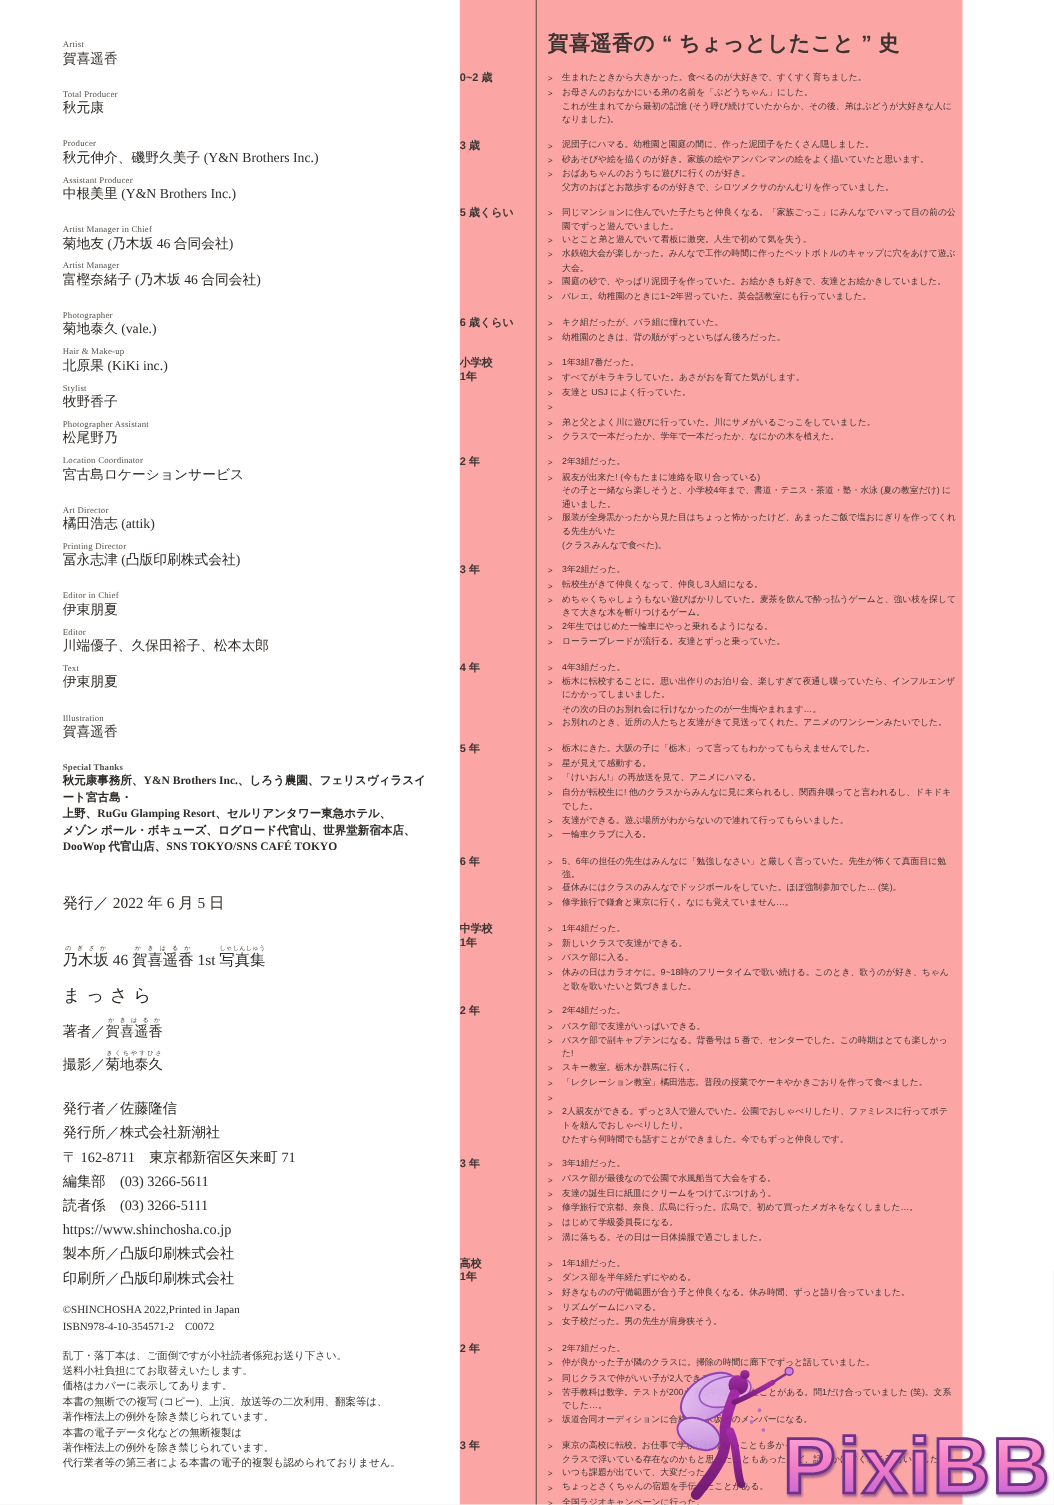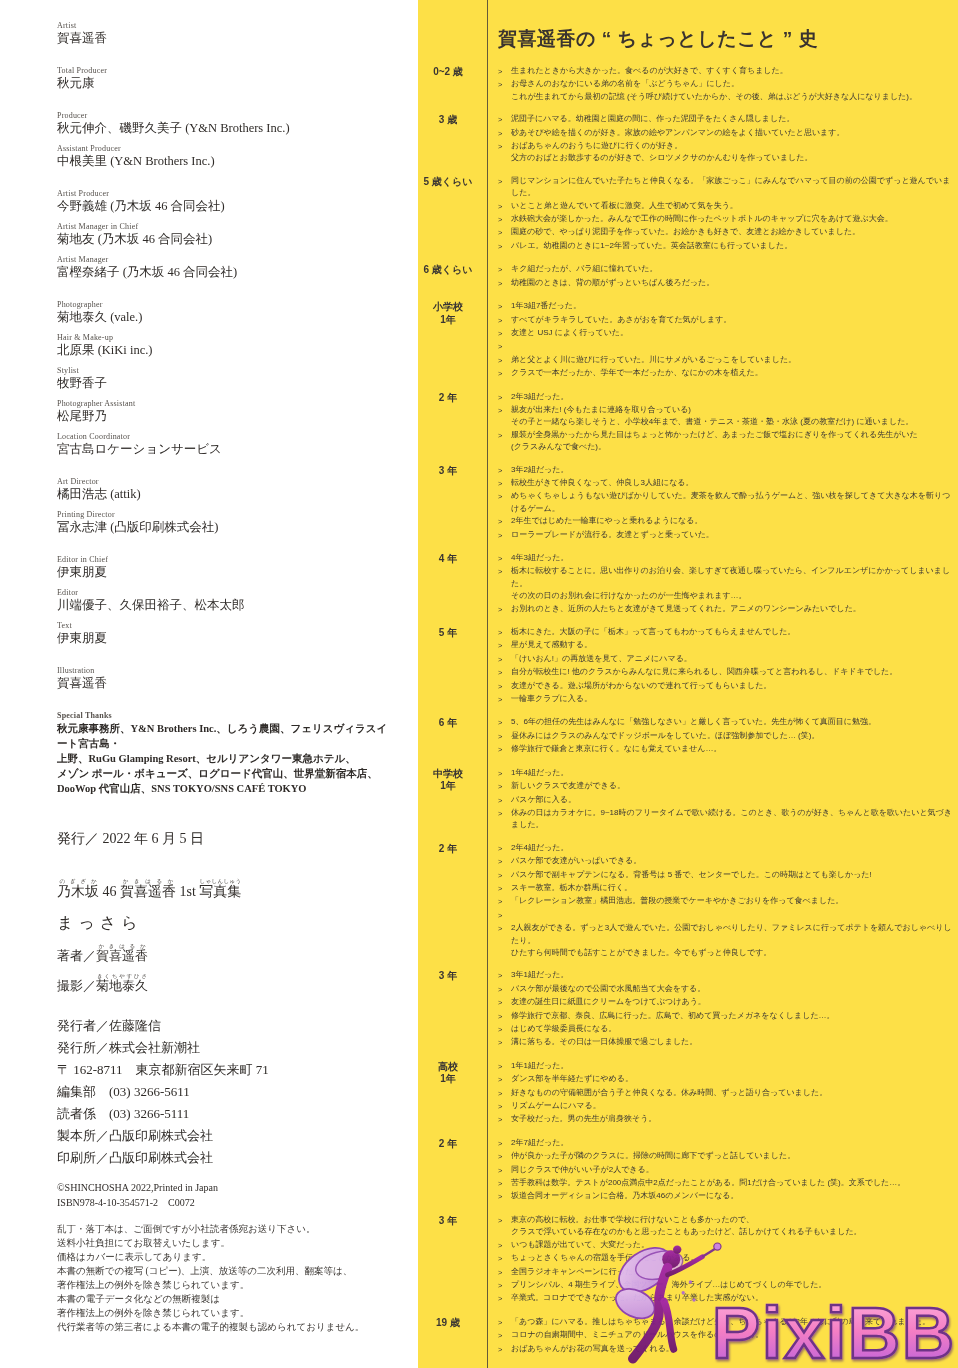--- a/index.html
+++ b/index.html
@@ -4,21 +4,21 @@
 <style>
   html,body { margin:0; padding:0; }
   body { background:#e9e9e9; }
   #page {
     position:relative; width:958px; height:1368px; margin:0 auto;
     background:#ffffff; overflow:hidden;
   }
   
   .left-col {
     position:absolute; left:0; top:0; width:418px; height:100%;
-    padding:21px 26px 0 57px; box-sizing:border-box;
+    padding:36px 26px 0 57px; box-sizing:border-box;
     font-family:"Liberation Serif","DejaVu Serif",serif; color:#2f2b28;
   }
   .credit { margin-bottom:8px; }
   .credit.gap-lg { margin-bottom:20px; }
   .credit-label { font-size:8px; line-height:10px; color:#55504b; letter-spacing:.2px; }
   .credit-value { font-size:12.5px; line-height:15px; white-space:pre-line; }
   .credit.small { margin-bottom:34px;font-weight:bold; }
   .credit.small .credit-value { font-size:10.5px; line-height:15px; }
   .issue-date { font-size:14px; margin-top:18px; }
   .book-block { margin-top:30px; }
@@ -27,28 +27,28 @@
   .main-title { font-size:16px; letter-spacing:5px; margin-top:13px; }
   .byline { font-size:13px; line-height:1.2; margin-top:9px; }
   .publisher-block { margin-top:22px; }
   .pub-line { font-size:13px; line-height:22px;font-family:Liberation Serif, serif; }
   .copyright-block { margin-top:11px; }
   .copy-line { font-size:10px; line-height:15px; }
   .notice-block { margin-top:12px; }
   .notice-line { font-size:9.5px; line-height:14px; color:#3a3632; }
   
   .right-panel {
-    position:absolute; left:418px; top:0; width:540px; height:100%;
-    background:#fde047; box-sizing:border-box; padding:26px 6px 0 0;
+    position:absolute; left:418px; top:0; width:457px; height:100%;
+    background:#fca5a5; box-sizing:border-box; padding:26px 6px 0 0;
     font-family:"Liberation Sans","DejaVu Sans",sans-serif; color:#3b3633;
   }
   .v-rule { position:absolute; left:69px; top:0; bottom:0; width:1px; background:rgba(62,56,52,.8); }
   .tl-title { margin:0 0 13px 80px; font-size:19px; font-weight:700; color:#3a332f; letter-spacing:.5px; }
   .tl-row { display:grid; grid-template-columns:60px 1fr; column-gap:20px; margin-bottom:10px; }
-  .tl-age { text-align:center; font-weight:700; font-size:10px; line-height:12.4px; white-space:pre-line; padding-top:1px; }
+  .tl-age { text-align:left; font-weight:700; font-size:10px; line-height:12.4px; white-space:pre-line; padding-top:1px; }
   .tl-item { display:flex; }
   .tl-marker { flex:none; width:13px; font-size:7.5px; line-height:12.4px; padding-top:1px; }
   .tl-text { font-size:8px; line-height:12.4px; white-space:pre-line; }
   
   .watermark { position:absolute; right:2px; bottom:6px; width:290px; height:120px; pointer-events:none; }
   .wm-text {
     position:absolute; right:0; bottom:-12px;
     font-family:"Liberation Sans","DejaVu Sans",sans-serif;
     font-size:72px; font-weight:bold; letter-spacing:2px;
     background:linear-gradient(180deg,#ffb2de 0%,#f47ec4 48%,#b35ce0 100%);
@@ -75,24 +75,20 @@
         </div>
         <div class="credit">
           <div class="credit-label">Producer</div>
           <div class="credit-value">秋元伸介、磯野久美子 (Y&amp;N Brothers Inc.)</div>
         </div>
         <div class="credit gap-lg">
           <div class="credit-label">Assistant Producer</div>
           <div class="credit-value">中根美里 (Y&amp;N Brothers Inc.)</div>
         </div>
         <div class="credit">
-          <div class="credit-label">Artist Producer</div>
-          <div class="credit-value">今野義雄 (乃木坂 46 合同会社)</div>
-        </div>
-        <div class="credit">
           <div class="credit-label">Artist Manager in Chief</div>
           <div class="credit-value">菊地友 (乃木坂 46 合同会社)</div>
         </div>
         <div class="credit gap-lg">
           <div class="credit-label">Artist Manager</div>
           <div class="credit-value">富樫奈緒子 (乃木坂 46 合同会社)</div>
         </div>
         <div class="credit">
           <div class="credit-label">Photographer</div>
           <div class="credit-value">菊地泰久 (vale.)</div>
@@ -154,20 +150,21 @@
       <div class="byline">著者／<ruby>賀喜遥香<rt>かきはるか</rt></ruby></div>
       <div class="byline">撮影／<ruby>菊地泰久<rt>きくちやすひさ</rt></ruby></div>
     </div>
 
     <div class="publisher-block">
         <div class="pub-line">発行者／佐藤隆信</div>
         <div class="pub-line">発行所／株式会社新潮社</div>
         <div class="pub-line">〒 162-8711　東京都新宿区矢来町 71</div>
         <div class="pub-line">編集部　(03) 3266-5611</div>
         <div class="pub-line">読者係　(03) 3266-5111</div>
+        <div class="pub-line">https://www.shinchosha.co.jp</div>
         <div class="pub-line">製本所／凸版印刷株式会社</div>
         <div class="pub-line">印刷所／凸版印刷株式会社</div>
       </div>
 
     <div class="copyright-block">
         <div class="copy-line">©SHINCHOSHA 2022,Printed in Japan</div>
         <div class="copy-line">ISBN978-4-10-354571-2　C0072</div>
       </div>
 
     <div class="notice-block">

